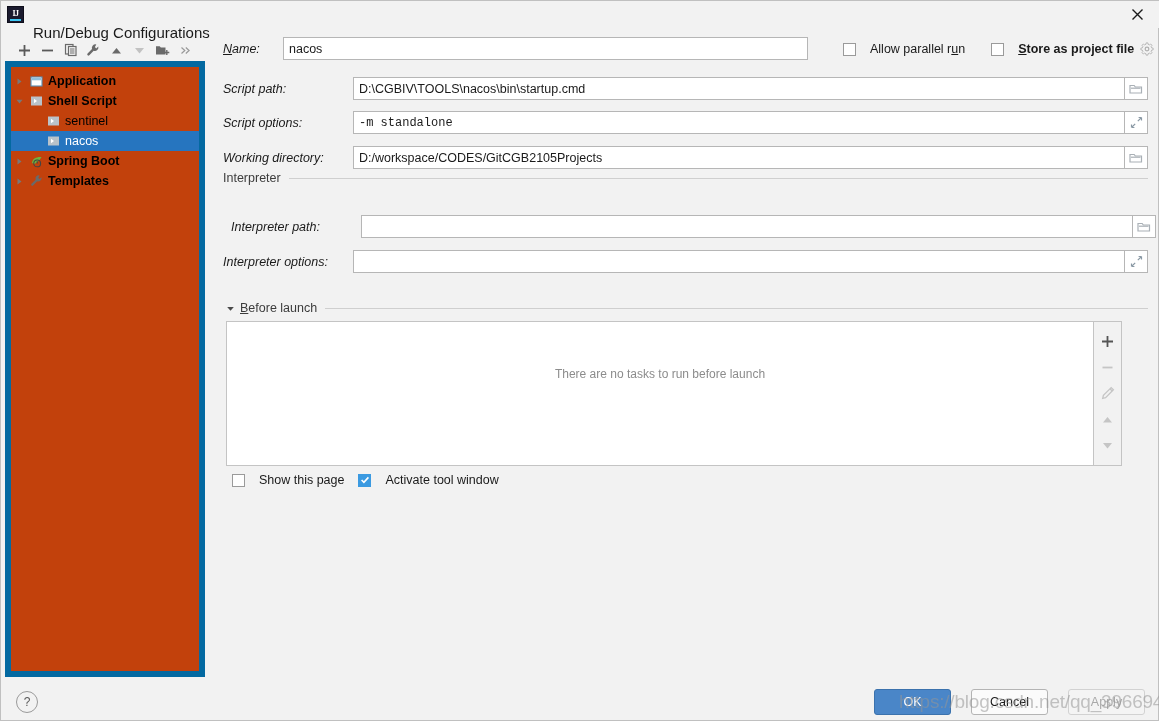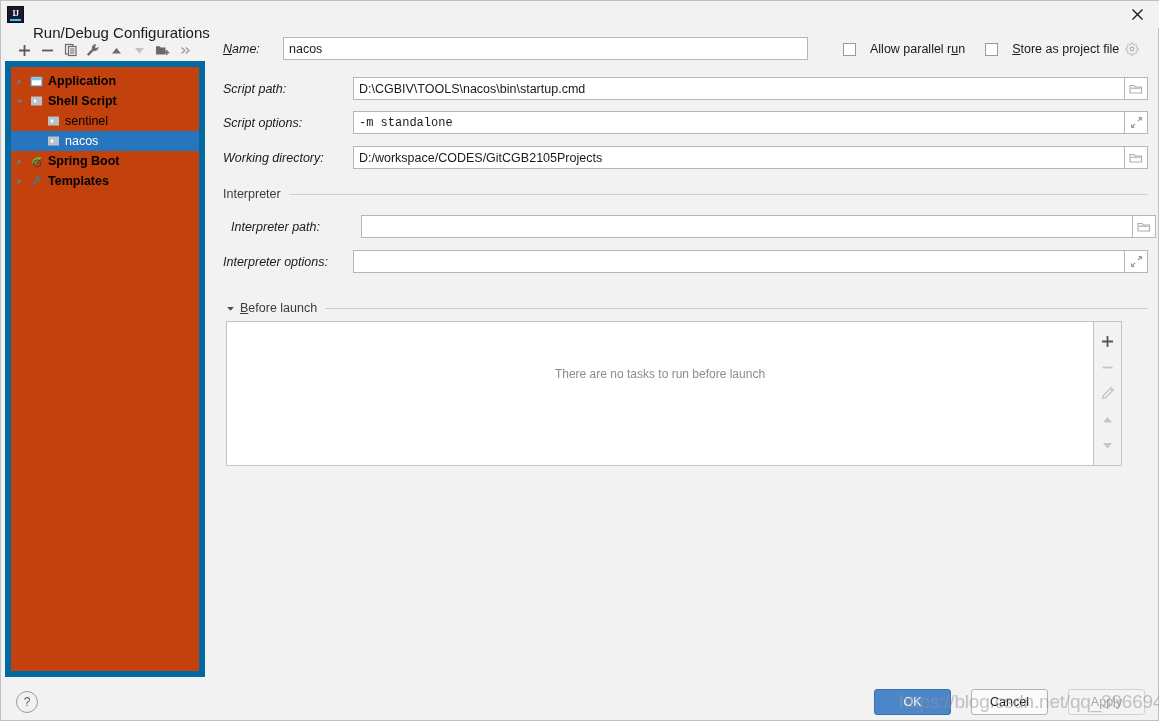--- a/index.html
+++ b/index.html
@@ -432,21 +432,21 @@
     <div class="row" style="left:0; top:5; width:925px;">
       <div class="lbl" style="width:60px;"><u>N</u><span>ame:</span></div>
       <div class="txtfield" style="width:525px;">nacos</div>
     </div>
 
     <div class="row" style="left:620px; top:5px;">
       <div class="cbrow">
         <span class="cb"></span>
         <span class="cb-label"><span>Allow parallel r</span><u>u</u><span>n</span></span>
       </div>
-      <div class="cbrow" style="margin-left:20px;">
+      <div class="cbrow" style="margin-left:26px;font-weight:bold;">
         <span class="cb"></span>
         <span class="cb-label"><u>S</u><span>tore as project file</span></span>
       </div>
       <span class="gear-icon">
         <svg width="14" height="14" viewBox="0 0 16 16">
           <path d="M8 5.2 a2.8 2.8 0 1 0 0 5.6 a2.8 2.8 0 1 0 0 -5.6 Z M8 6.6 a1.4 1.4 0 1 1 0 2.8 a1.4 1.4 0 1 1 0 -2.8 Z" fill="#b0b0b0"></path>
           <path d="M7 1 h2 l0.3 1.7 l1.5 0.6 l1.4 -1 l1.5 1.5 l-1 1.4 l0.6 1.5 l1.7 0.3 v2 l-1.7 0.3 l-0.6 1.5 l1 1.4 l-1.5 1.5 l-1.4 -1 l-1.5 0.6 L9 15 H7 l-0.3 -1.7 l-1.5 -0.6 l-1.4 1 l-1.5 -1.5 l1 -1.4 l-0.6 -1.5 L1 9 V7 l1.7 -0.3 l0.6 -1.5 l-1 -1.4 L3.8 2.3 l1.4 1 l1.5 -0.6 Z" fill="none" stroke="#b0b0b0" stroke-width="1"></path>
         </svg>
       </span>
     </div>
@@ -477,21 +477,21 @@
       <div class="lbl" style="width:130px;">Working directory:</div>
       <div class="txtfield" style="width:772px;">D:/workspace/CODES/GitCGB2105Projects</div>
       <div class="field-btn">
         <svg width="14" height="12" viewBox="0 0 14 12">
           <path d="M1 2.5 L1 10 L12.5 10 L12.5 4 L6.3 4 L5.2 2.5 Z" fill="none" stroke="#a9b0b6" stroke-width="1.2"></path>
           <path d="M2 5.2 L11.5 5.2" stroke="#a9b0b6" stroke-width="1.2"></path>
         </svg>
       </div>
     </div>
 
-    <div class="section" style="left:0; top:150px; width:925px;">
+    <div class="section" style="left:0; top:134px; width:925px;">
       <span class="section-title">Interpreter</span>
       <span class="section-line"></span>
     </div>
 
     <div class="row" style="left:8px; top:178px; width:925px;">
       <div class="lbl" style="width:130px;">Interpreter path:</div>
       <div class="txtfield" style="width:772px;"></div>
       <div class="field-btn">
         <svg width="14" height="12" viewBox="0 0 14 12">
           <path d="M1 2.5 L1 10 L12.5 10 L12.5 4 L6.3 4 L5.2 2.5 Z" fill="none" stroke="#a9b0b6" stroke-width="1.2"></path>
@@ -549,20 +549,34 @@
           </svg>
       </div>
       <div class="bl-tool">
         <svg width="13" height="13" viewBox="0 0 13 13">
             <path d="M6.5 9.5 L11 4 L2 4 Z" fill="#c5c5c5"></path>
           </svg>
       </div>
     </div>
   </div>
 
+  <div class="bottom-checks">
+    <div class="cbrow">
+      <span class="cb"></span>
+      <span class="cb-label">Show this page</span>
+    </div>
+    <div class="cbrow">
+      <span class="cb checked">
+        <svg width="10" height="10" viewBox="0 0 10 10">
+            <path d="M1.6 5 L3.9 7.4 L8.4 2.4" stroke="#ffffff" stroke-width="1.6" fill="none"></path>
+          </svg>
+      </span>
+      <span class="cb-label">Activate tool window</span>
+    </div>
+  </div>
 
   <div class="help-btn">?</div>
 
   <div class="btn-bar">
     <div class="btn primary">OK</div>
     <div class="btn">Cancel</div>
     <div class="btn disabled">Apply</div>
   </div>
 
   <div class="watermark">https://blog.csdn.net/qq_39669494</div>

